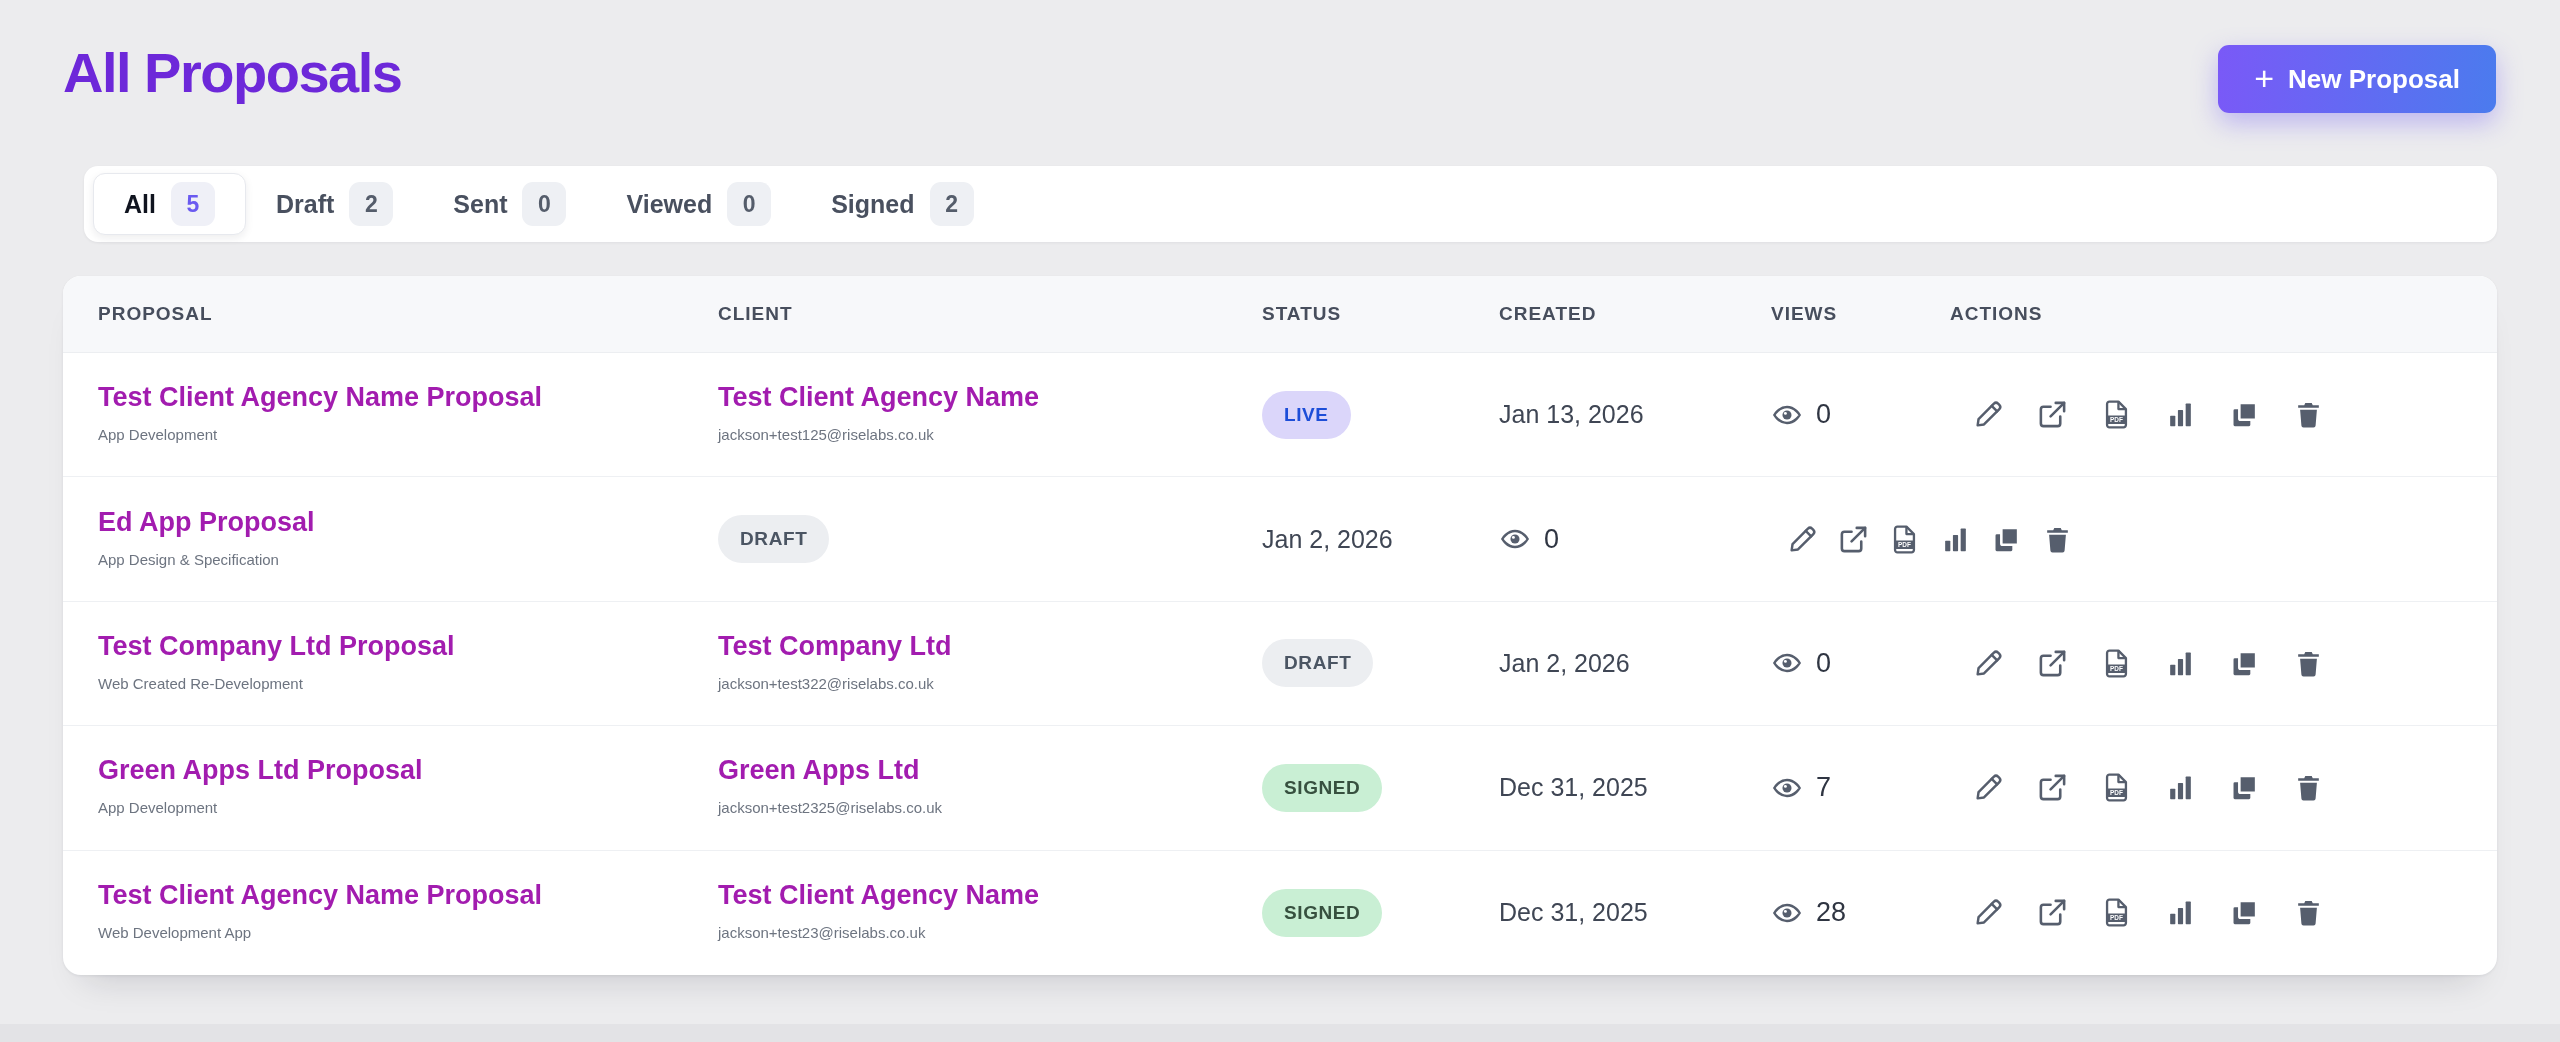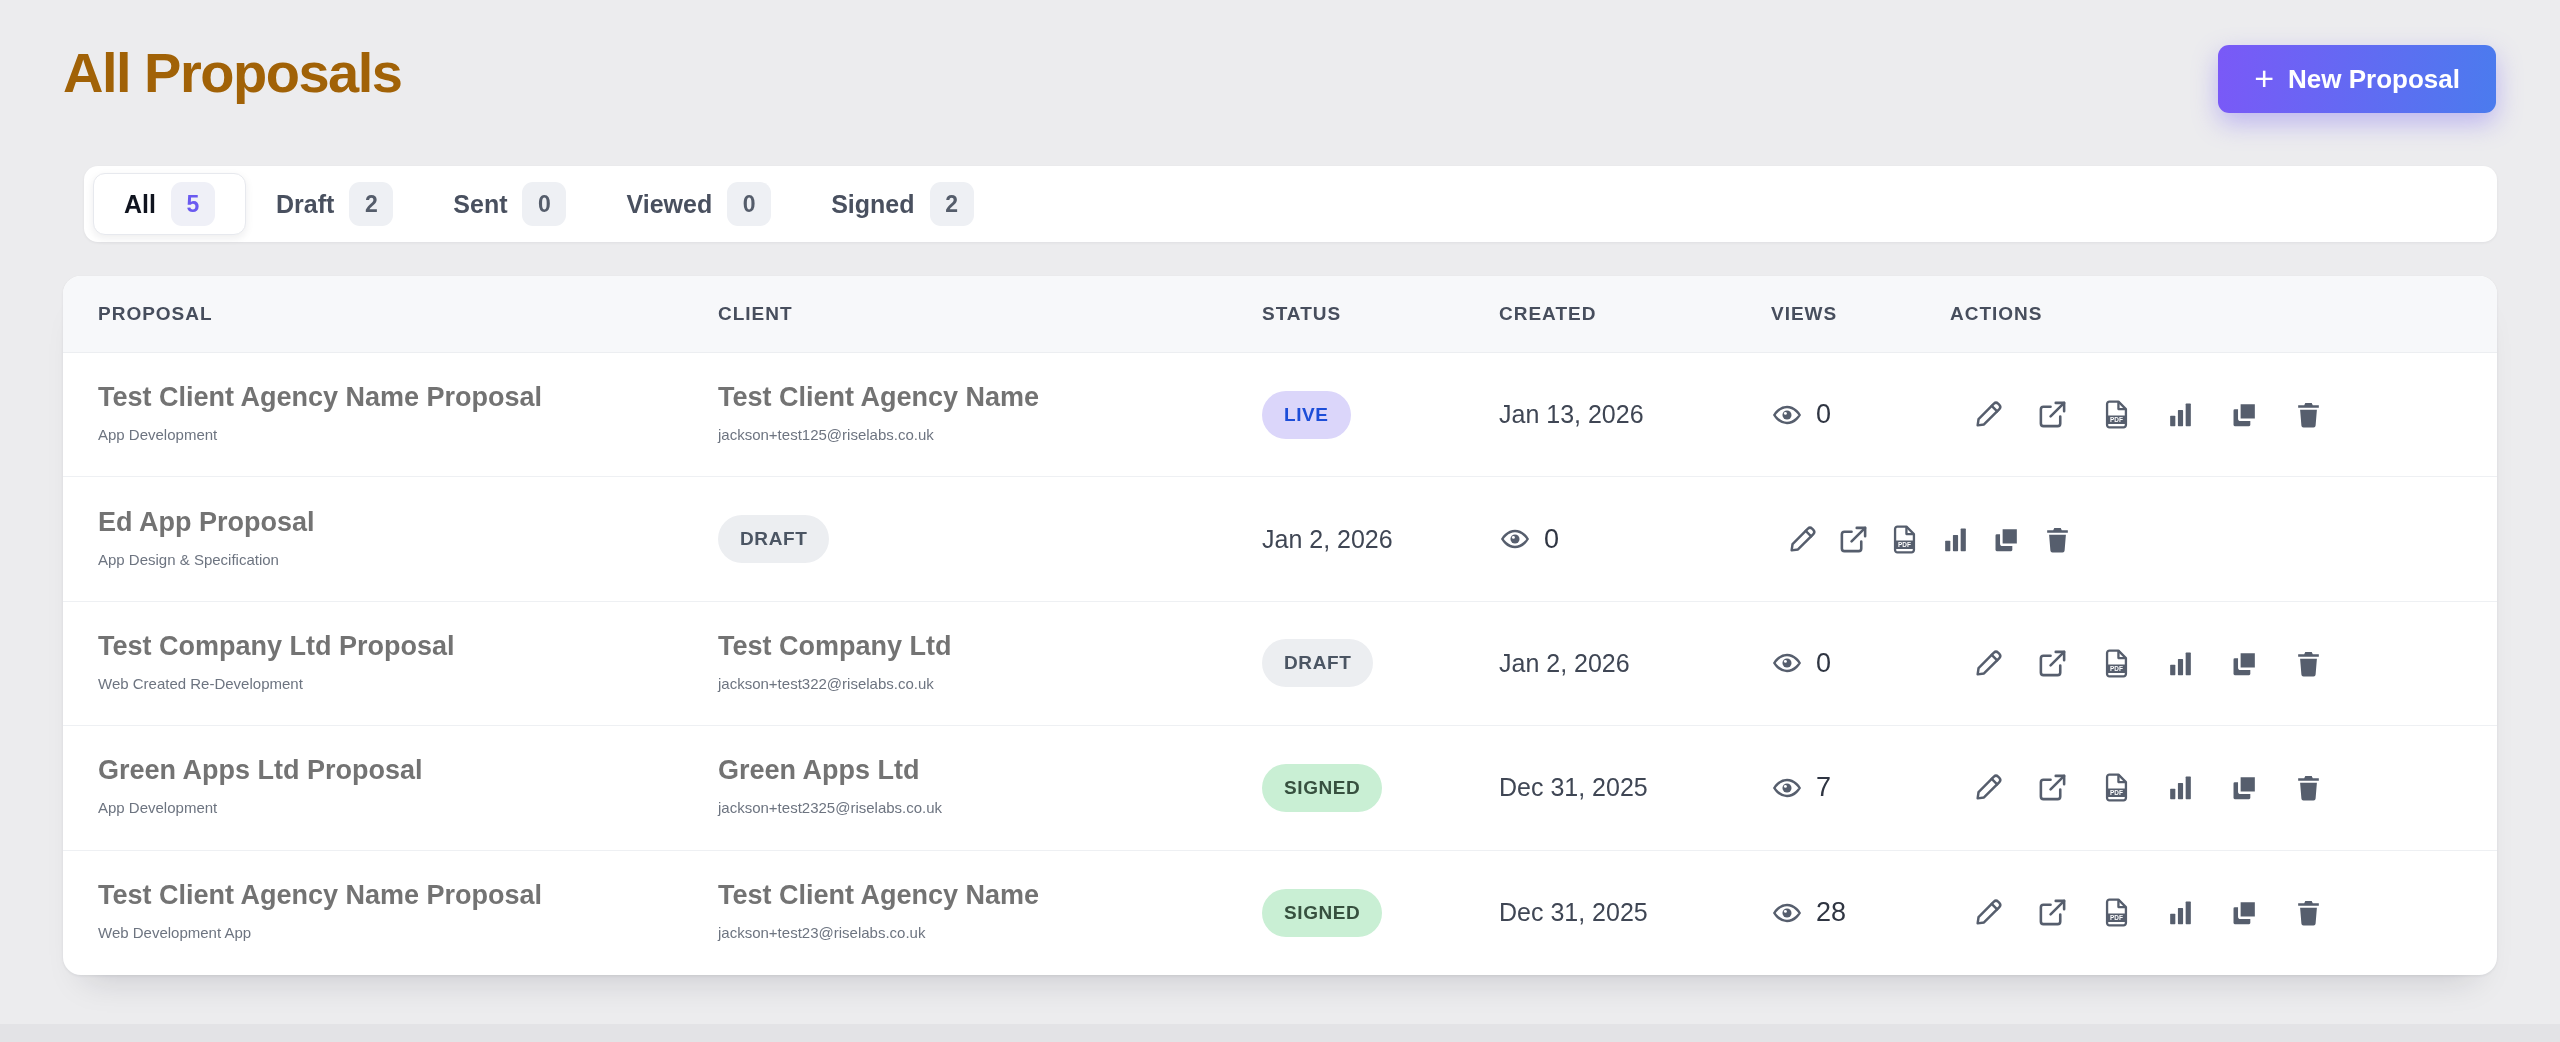--- a/index.html
+++ b/index.html
@@ -10,21 +10,21 @@
     position: relative;
   }
   .page { width: 2560px; height: 1042px; position: relative; }
 
   
   .topbar {
     display: flex; align-items: flex-start; justify-content: space-between;
     padding: 40px 64px 0 63px;
   }
   .page-title {
-    font-size: 56px; font-weight: 800; color: #a16207;
+    font-size: 56px; font-weight: 800; color: #6d28d9;
     letter-spacing: -1.5px; line-height: 66px;
   }
   .new-proposal-btn {
     display: flex; align-items: center; gap: 14px;
     height: 68px; padding: 0 36px;
     border: none; border-radius: 11px; cursor: pointer;
     background: linear-gradient(95deg, #7a59f7 0%, #4b7bee 100%);
     color: #ffffff; font-family: inherit;
     font-size: 26px; font-weight: 600;
     box-shadow: 0 10px 26px rgba(112, 91, 245, 0.38);
@@ -75,21 +75,21 @@
     height: 77px; background: #f7f8fa;
     border-bottom: 1px solid #eceef1;
   }
   .th {
     font-size: 19px; font-weight: 700; color: #474e5d;
     text-transform: uppercase; letter-spacing: 1px;
   }
   .trow { height: 124.4px; border-bottom: 1px solid #eef0f3; cursor: pointer; }
   .trow:last-child { border-bottom: none; }
 
-  .cell-main { font-size: 27px; font-weight: 700; color: #737373; line-height: 34px; }
+  .cell-main { font-size: 27px; font-weight: 700; color: #a21caf; line-height: 34px; }
   .cell-sub  { font-size: 15px; font-weight: 400; color: #6d7480; line-height: 28px; margin-top: 7px; }
 
   .badge {
     display: inline-block; padding: 13px 22px; border-radius: 999px;
     font-size: 19px; font-weight: 700; letter-spacing: 0.6px;
   }
   .badge[data-status="LIVE"]   { background: #dbd6fa; color: #1d4ed8; }
   .badge[data-status="DRAFT"]  { background: #eceef1; color: #4b5563; }
   .badge[data-status="SIGNED"] { background: #c9efd4; color: #37503f; }
 

